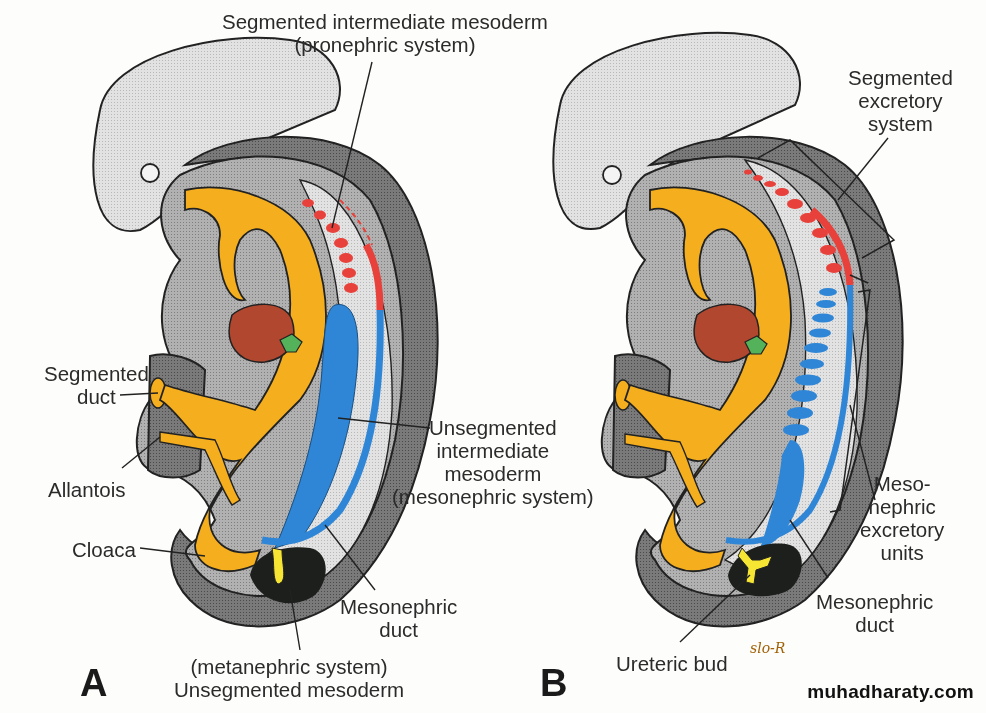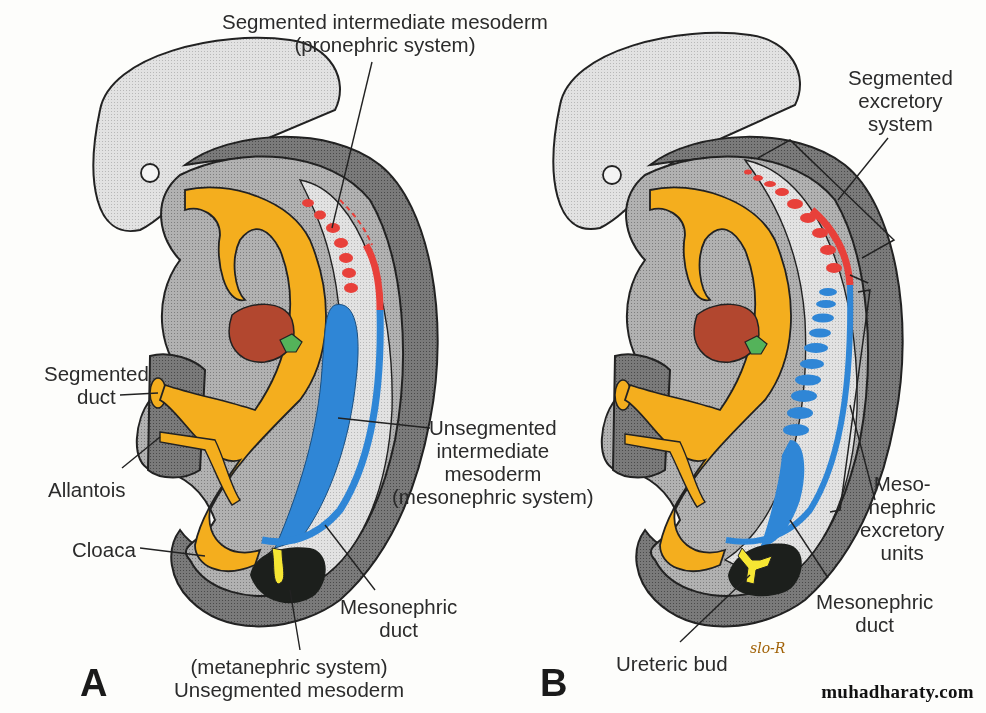--- a/index.html
+++ b/index.html
@@ -1,21 +1,21 @@
 <!DOCTYPE html>
 <html><head>
 <meta charset="utf-8">
 <style>
   html,body{margin:0;padding:0;background:#fdfdfb;}
   body{width:986px;height:713px;overflow:hidden;position:relative;font-family:"Liberation Sans",sans-serif;}
   #fig{position:absolute;left:0;top:0;width:986px;height:713px;}
   .lbl{position:absolute;color:#2b2b2b;font-size:20.5px;line-height:23px;text-align:center;white-space:nowrap;font-family:"Liberation Sans",sans-serif;}
   .lbl span{display:block;}
   .panel{position:absolute;font-family:"Liberation Sans",sans-serif;font-weight:bold;font-size:38px;color:#1a1a1a;}
-  .wm{position:absolute;right:12px;bottom:10px;font-family:Liberation Serif, serif;font-weight:bold;font-size:19px;color:#111;letter-spacing:0.3px;}
+  .wm{position:absolute;right:12px;bottom:10px;font-family:Liberation Sans, sans-serif;font-weight:bold;font-size:19px;color:#111;letter-spacing:0.3px;}
   .sig{position:absolute;font-family:"DejaVu Serif",serif;font-style:italic;font-size:14px;color:#a16207;}
 </style>
 </head>
 <body>
 
 <svg id="fig" viewBox="0 0 986 713" xmlns="http://www.w3.org/2000/svg">
   <defs>
     <pattern id="dotL" width="3" height="3" patternUnits="userSpaceOnUse">
       <rect width="3" height="3" fill="#e2e2e2"></rect>
         <rect width="1" height="1" fill="#b8b8b8"></rect>

